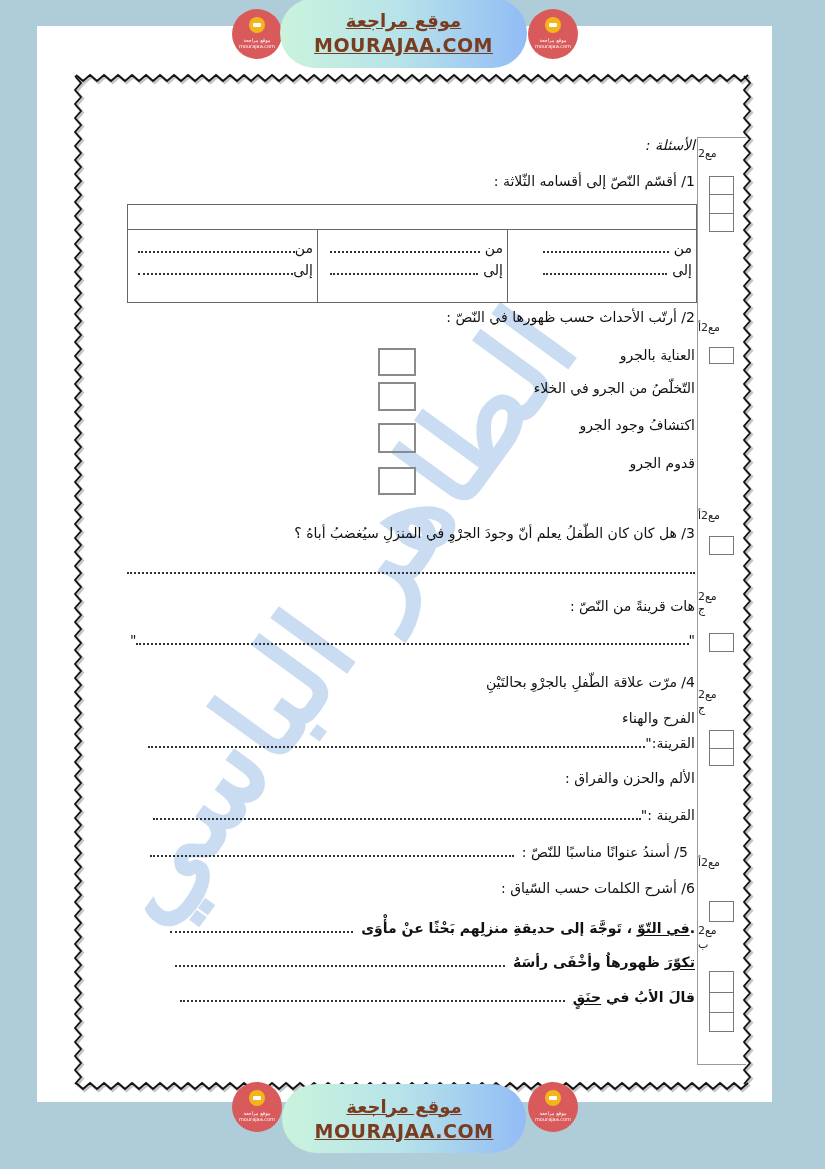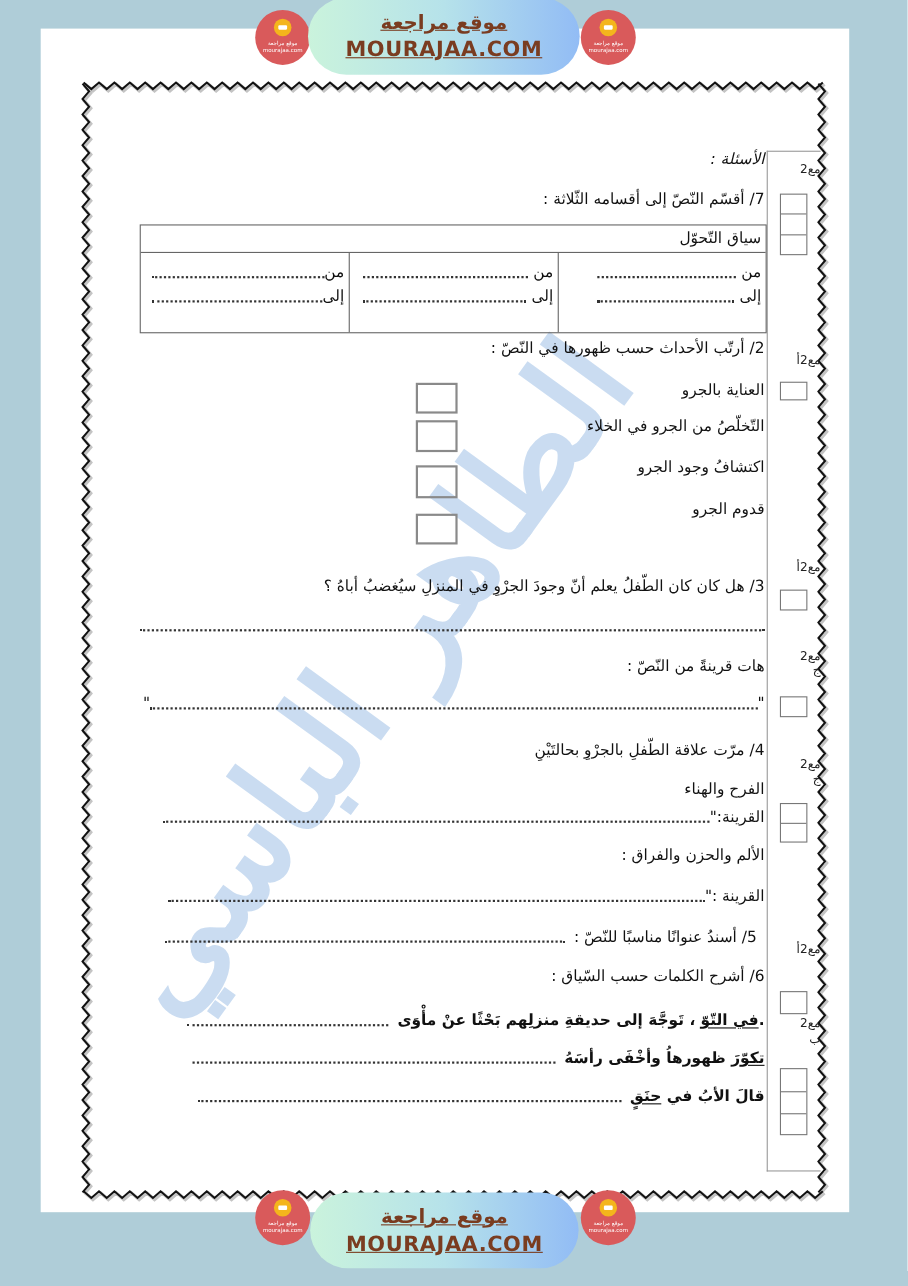--- a/index.html
+++ b/index.html
@@ -21,21 +21,21 @@
   }
 
   #zigzag { position:absolute; left:0; top:0; z-index:3; pointer-events:none; }
 
   
   .marks-col {
     position:absolute; left:697px; top:137px; width:48px; height:926px;
     border-left:1px solid #9a9a9a; border-top:1px solid #9a9a9a; border-bottom:1px solid #9a9a9a;
     z-index:4;
   }
-  .mk-label { position:absolute; left:0; width:48px; text-align:right; direction:rtl; font-size:11px; line-height:13px; color:#222; }
+  .mk-label { position:absolute; left:0; width:48px; text-align:left; direction:rtl; font-size:11px; line-height:13px; color:#222; }
   .mk-box { position:absolute; left:11px; width:25px; border:1px solid #777; box-sizing:border-box; background:#fff; }
   .mk-cell { border-bottom:1px solid #777; box-sizing:border-box; }
   .mk-cell:last-child { border-bottom:none; }
 
   
   .ar {
     position:absolute; right:130px; direction:rtl; z-index:4;
     font-size:14px; line-height:18px; height:18px; white-space:nowrap;
   }
   .lrow {
@@ -151,24 +151,23 @@
   <div class="mk-label" style="top:800px;">ب</div>
   <div class="mk-box" style="top:833px; height:61px;">
     <div class="mk-cell" style="height:21px;"></div>
     <div class="mk-cell" style="height:20px;"></div>
     <div class="mk-cell" style="height:18px;"></div>
   </div>
 </div>
 
 <div class="ar" style="top:136px;font-style:italic;">الأسئلة :</div>
 
-<div class="ar" style="top:172px;">7/ أقسّم النّصّ إلى أقسامه الثّلاثة :</div>
+<div class="ar" style="top:172px;">1/ أقسّم النّصّ إلى أقسامه الثّلاثة :</div>
 <div class="q1-table">
   <div class="t-head">
-    <div class="t-col c2 th">سياق التّحوّل</div>
   </div>
   <div class="t-body">
     <div class="t-col c1 tcell" style="padding-left:35px;">
       <div class="trow">
           <span>من</span>
           <span class="leader" style="margin-right:5px;"></span>
         </div>
       <div class="trow">
           <span>إلى</span>
           <span class="leader" style="margin-right:5px;"></span>

